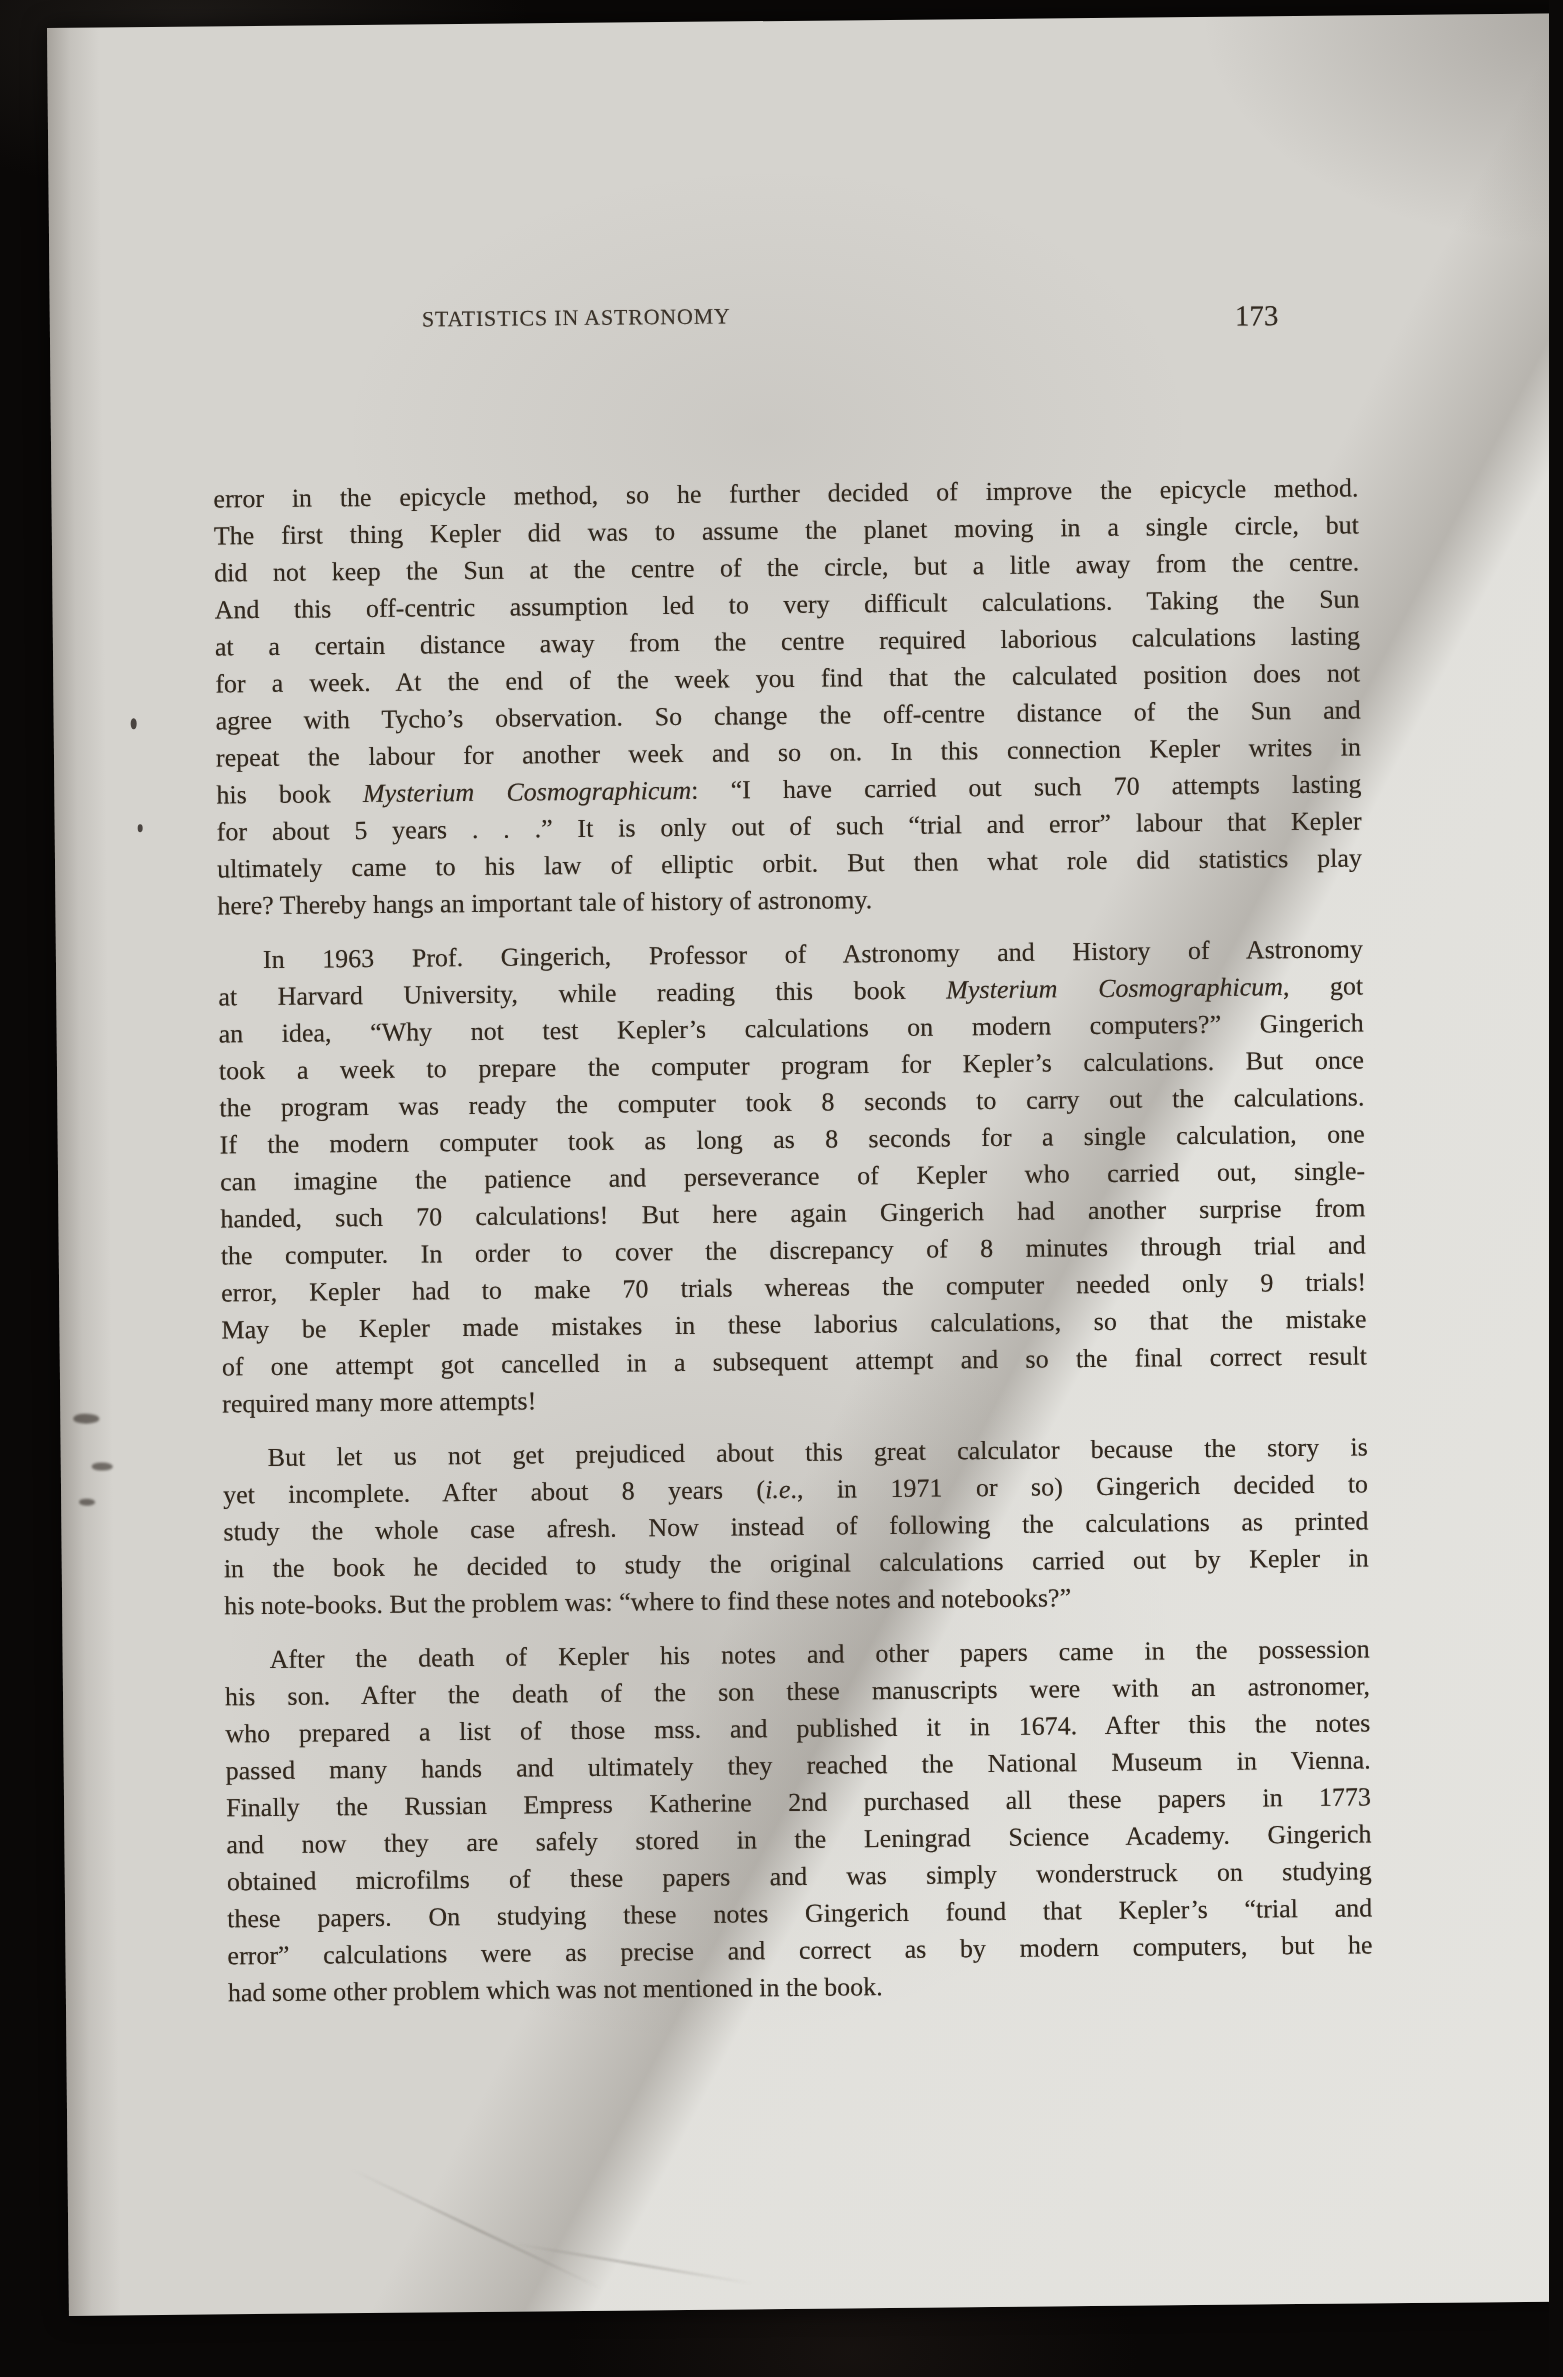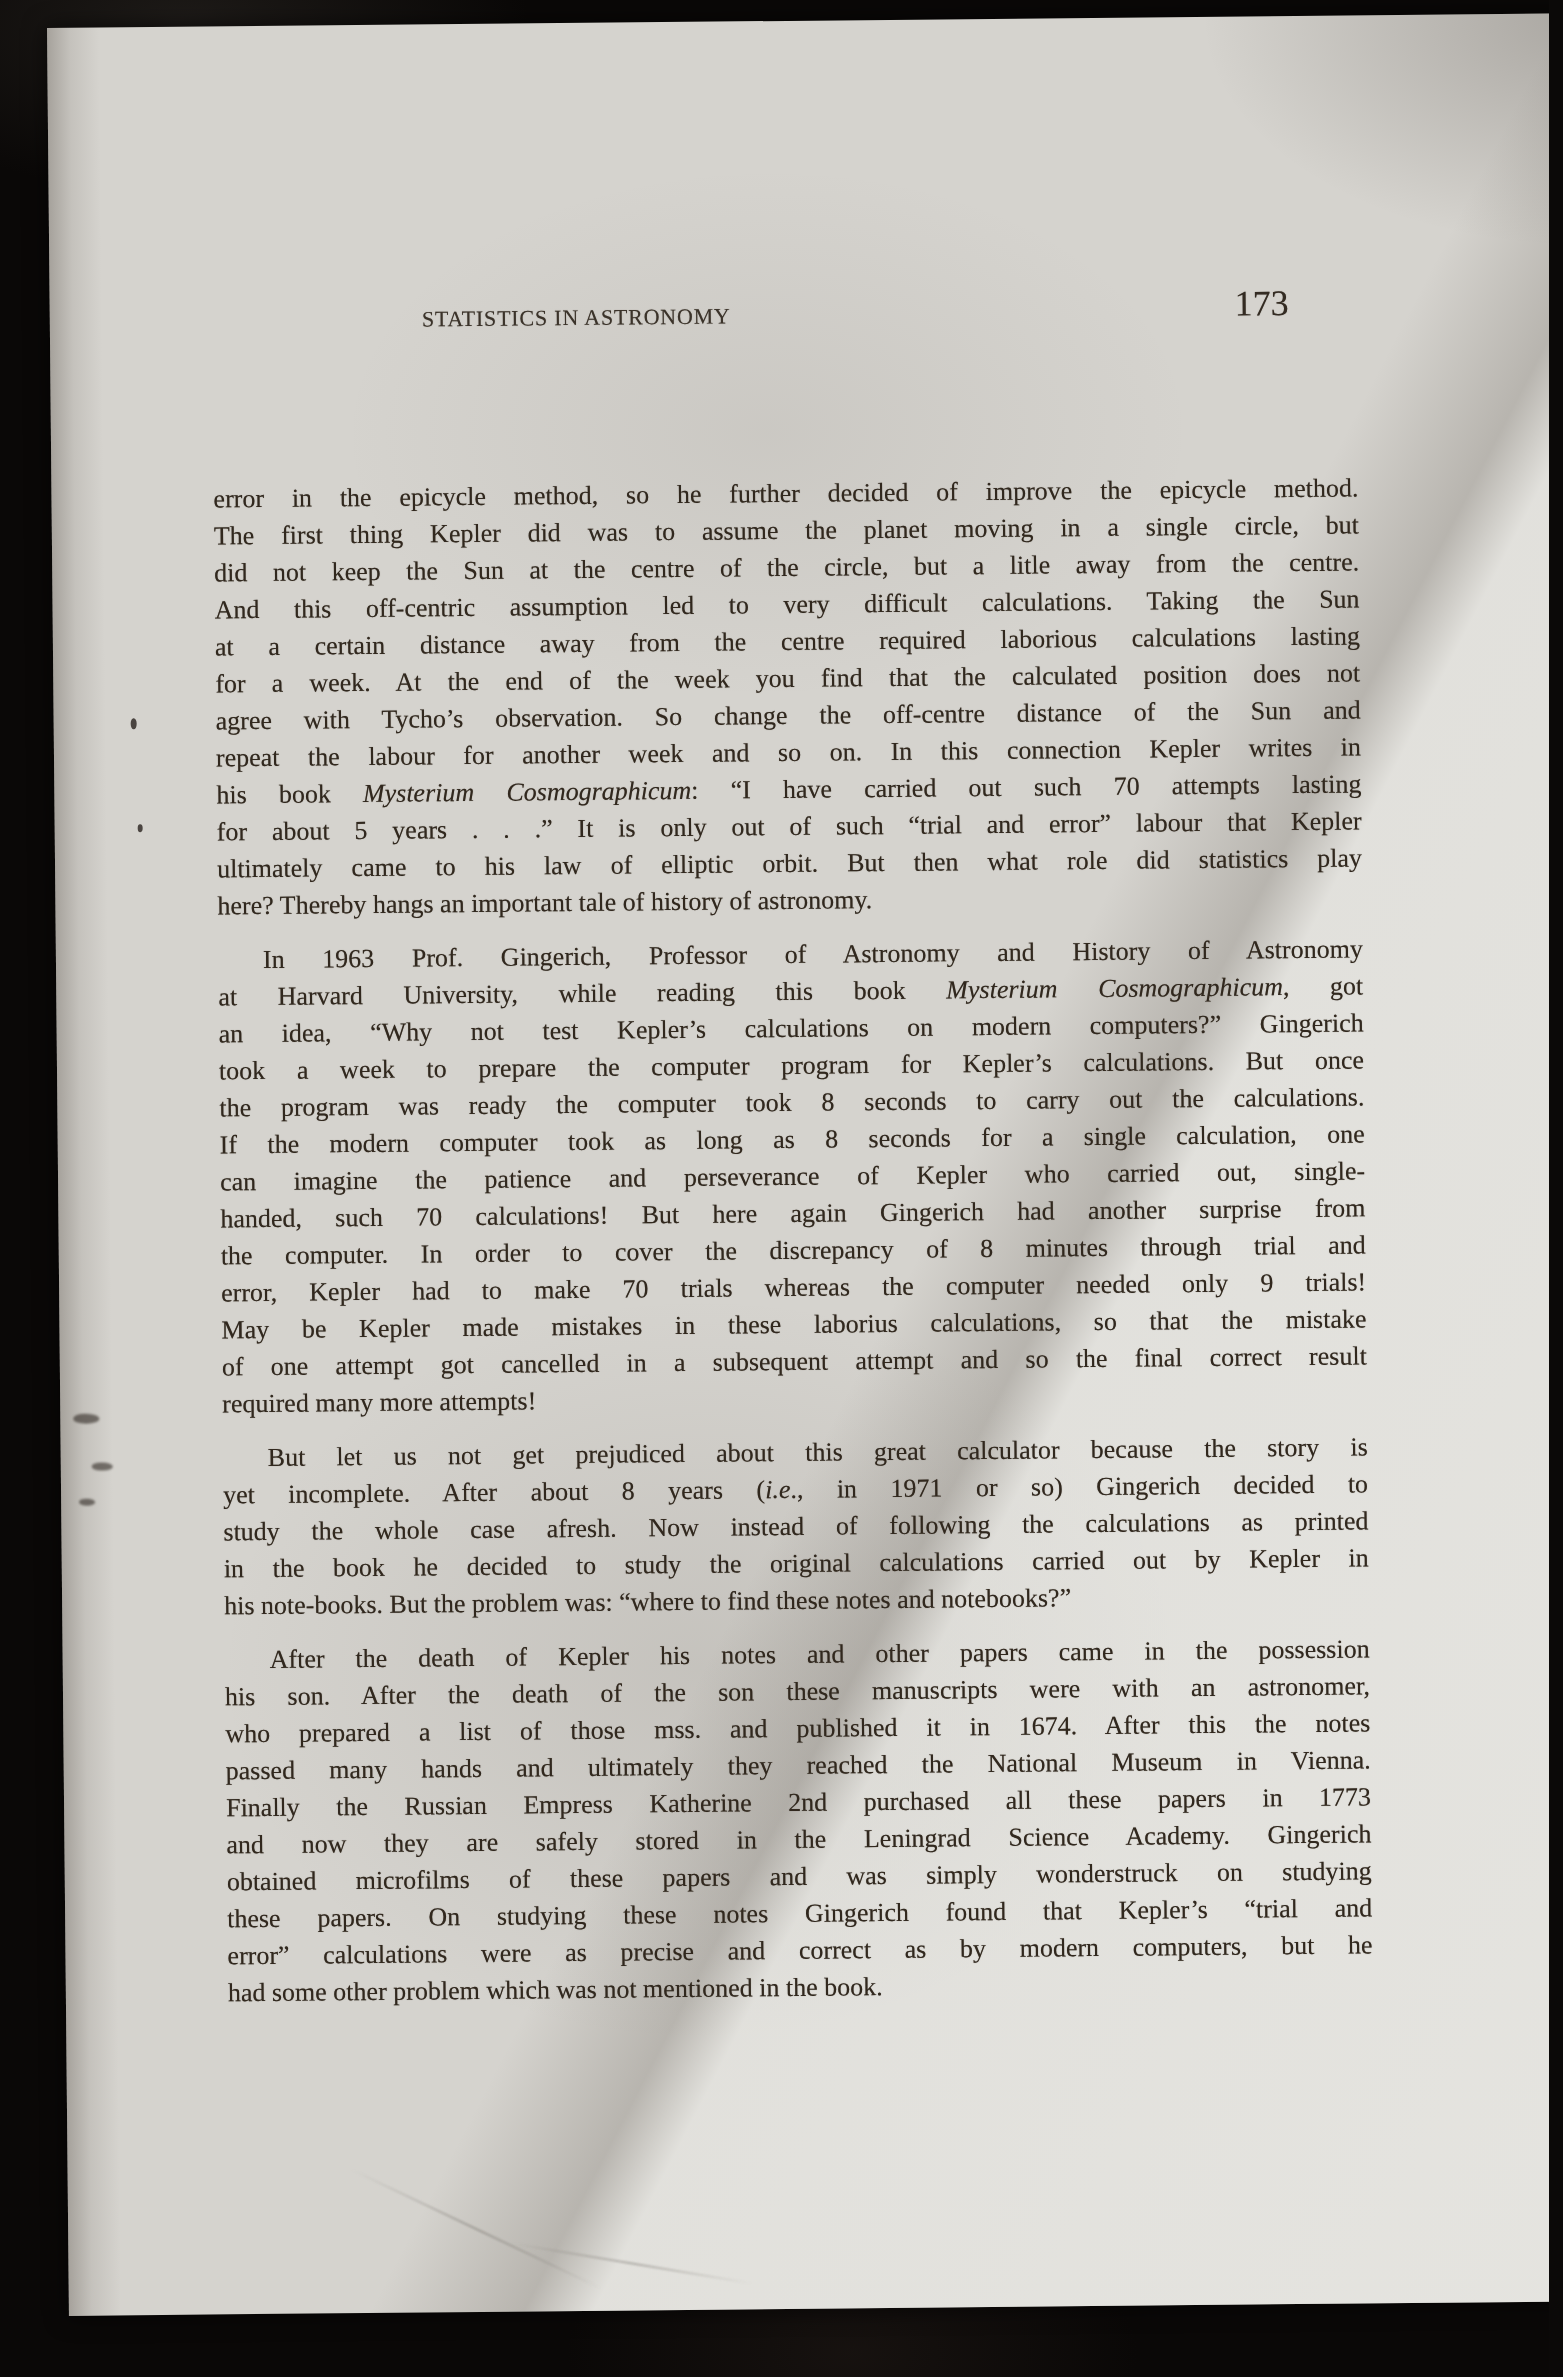--- a/index.html
+++ b/index.html
@@ -42,22 +42,22 @@
     width: 1053px;
     text-align: center;
     font-size: 22px;
     letter-spacing: 0.8px;
     color: #3b332a;
     text-shadow: 0 0 0.8px rgba(59,51,42,0.5);
   }
   .page-number {
     position: absolute;
     left: 1185px;
-    top: 266px;
-    font-size: 36px;
+    top: 283px;
+    font-size: 29px;
     color: #332b22;
     text-shadow: 0 0 0.8px rgba(51,43,34,0.5);
   }
   .body-text {
     position: absolute;
     left: 162px;
     top: 454px;
     width: 1145px;
     font-size: 26px;
     line-height: 37px;

